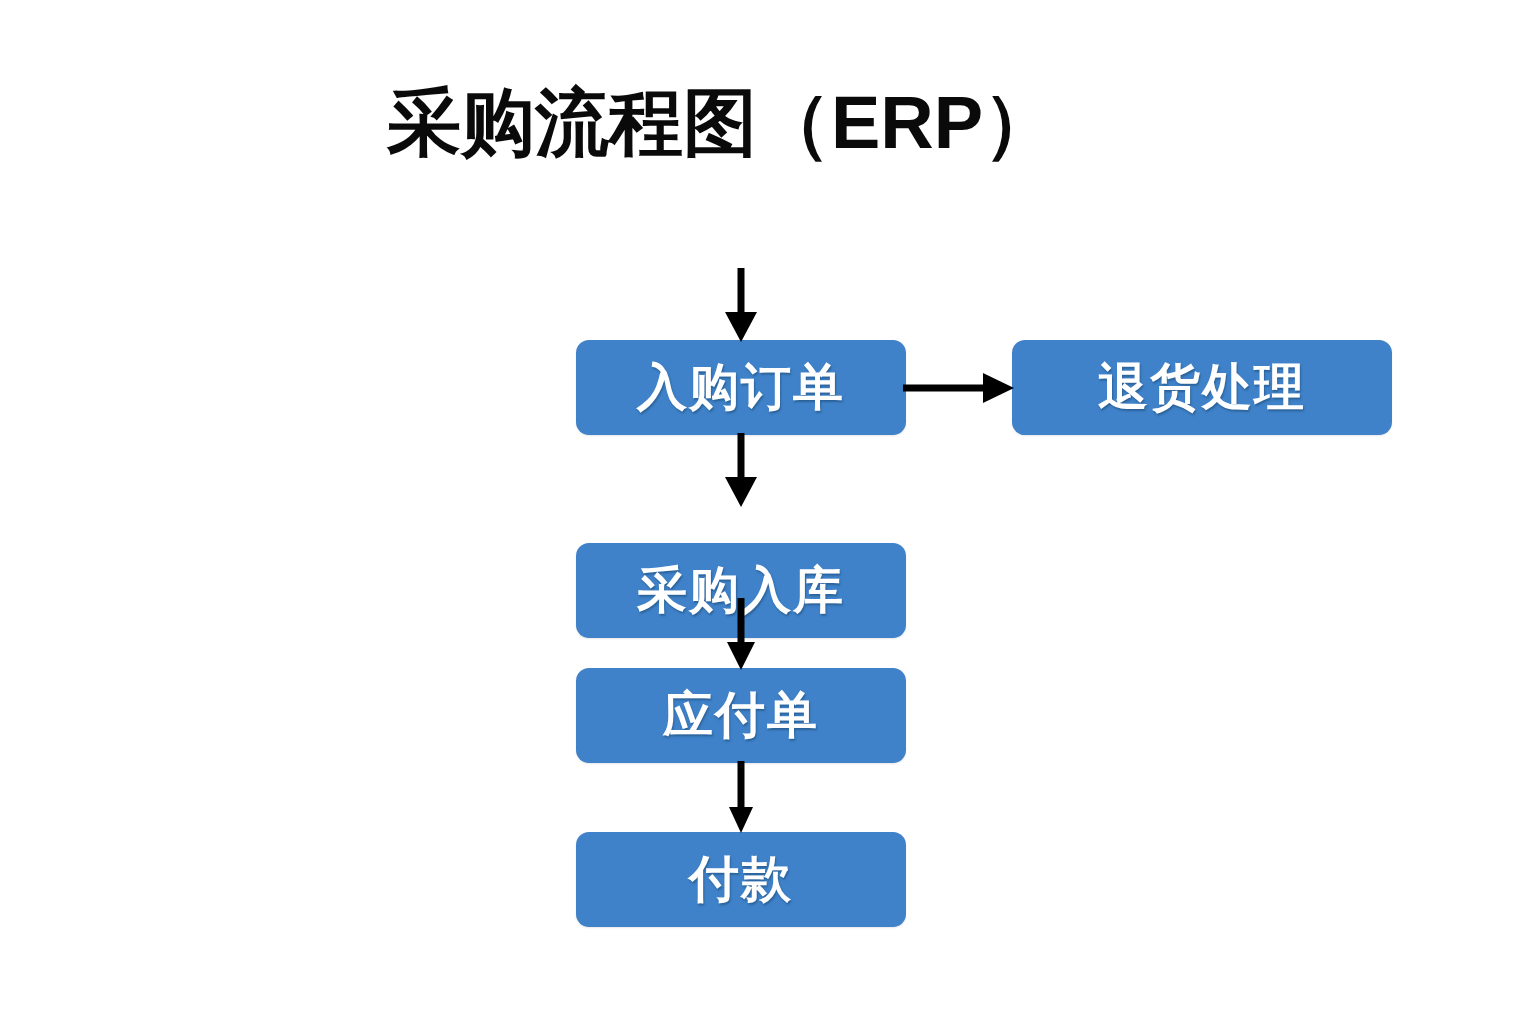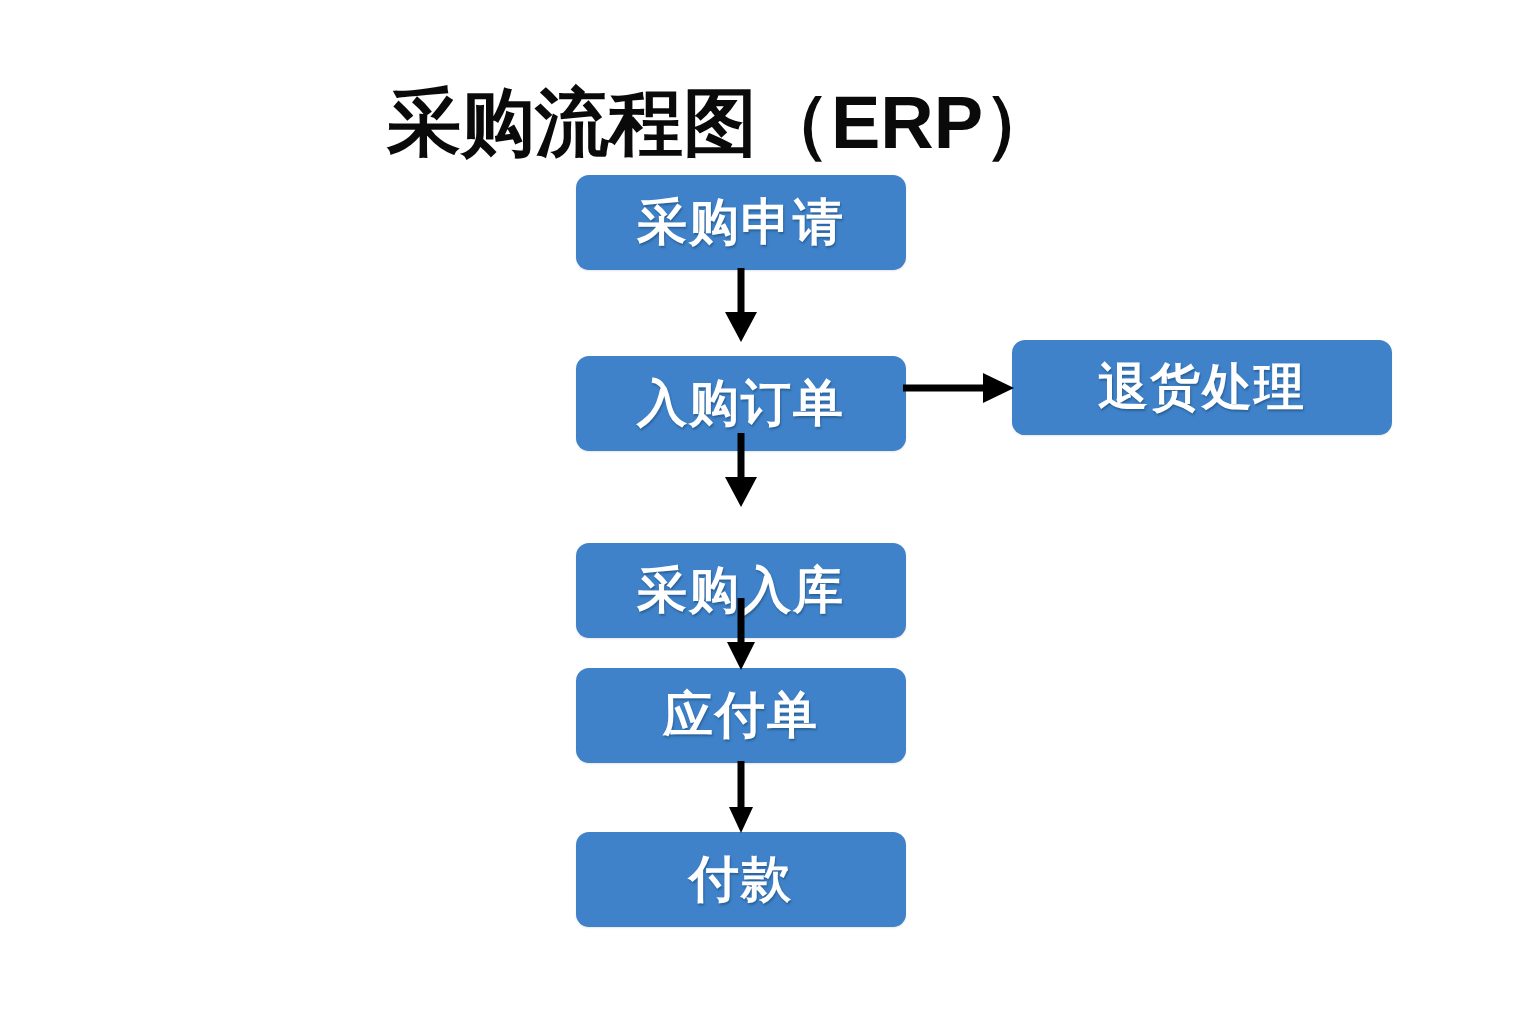--- a/index.html
+++ b/index.html
@@ -60,21 +60,21 @@
 
   .node-label {
     display: block;
     transform: translateY(-1px);
   }
 
   
   .col-main { left: 576px; width: 330px; height: 95px; }
 
   #node-requisition   { top: 175px; }
-  #node-order         { top: 356px; align-items: center; }
+  #node-order         { top: 340px; align-items: center; }
   #node-inbound       { top: 505px; margin-top: 38px; }
   #node-payable       { top: 668px; }
   #node-payment       { top: 832px; }
 
   #node-return {
     left: 1012px;
     width: 380px;
     height: 95px;
     top: 340px;
   }
@@ -88,23 +88,20 @@
   .conn-line { stroke: #000000; fill: none; }
   .conn-head { fill: #000000; }
 </style>
 </head>
 <body>
 
 <div id="canvas">
 
   <h1 id="diagram-title">采购流程图（ERP）</h1>
 
-  <div class="node col-main" id="node-requisition">
-    <span class="node-label">采购申请</span>
-  </div>
 
   <div class="node col-main" id="node-order">
     <span class="node-label">入购订单</span>
   </div>
 
   <div class="node col-main" id="node-inbound">
     <span class="node-label">采购入库</span>
   </div>
 
   <div class="node col-main" id="node-payment">

